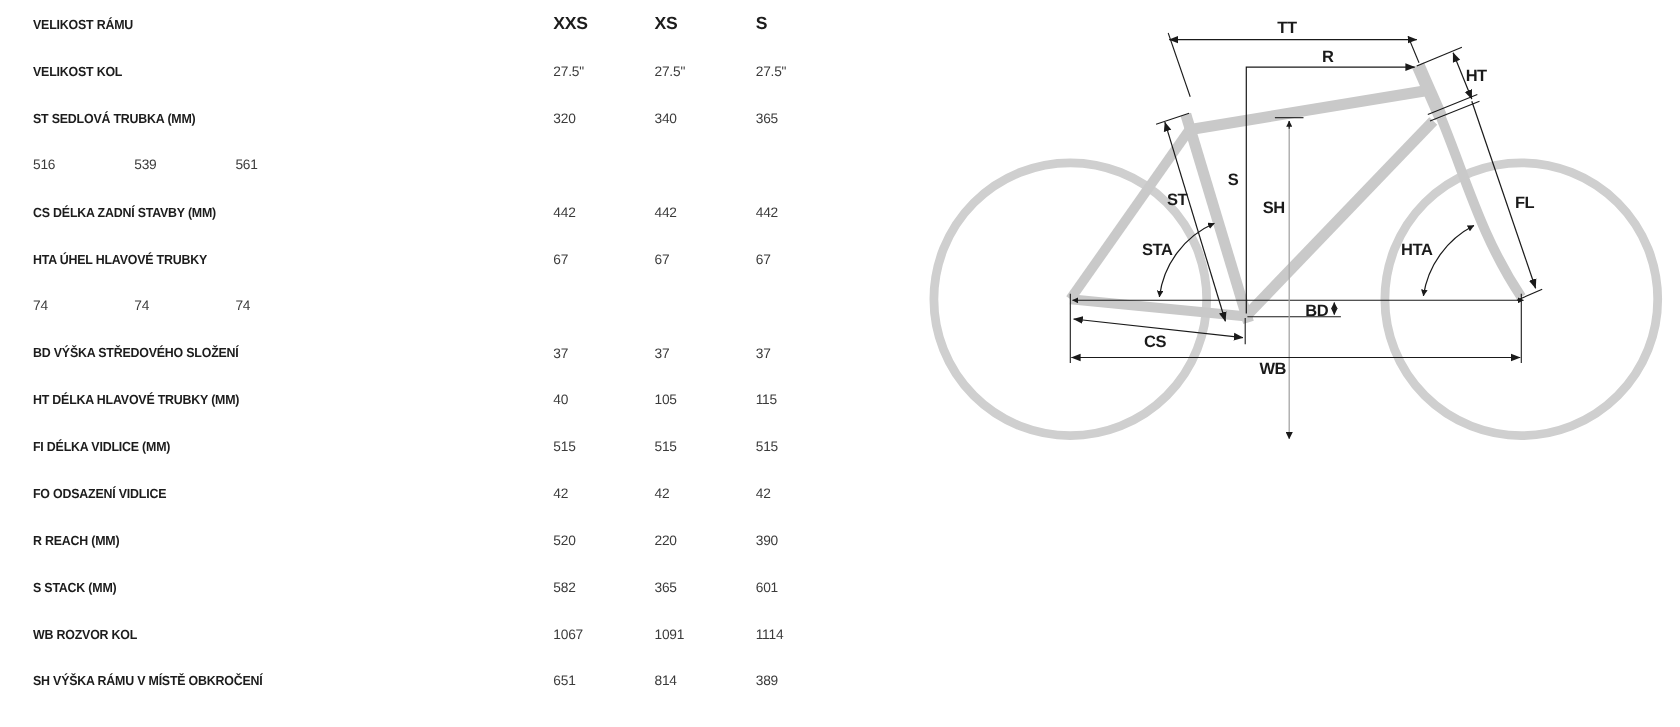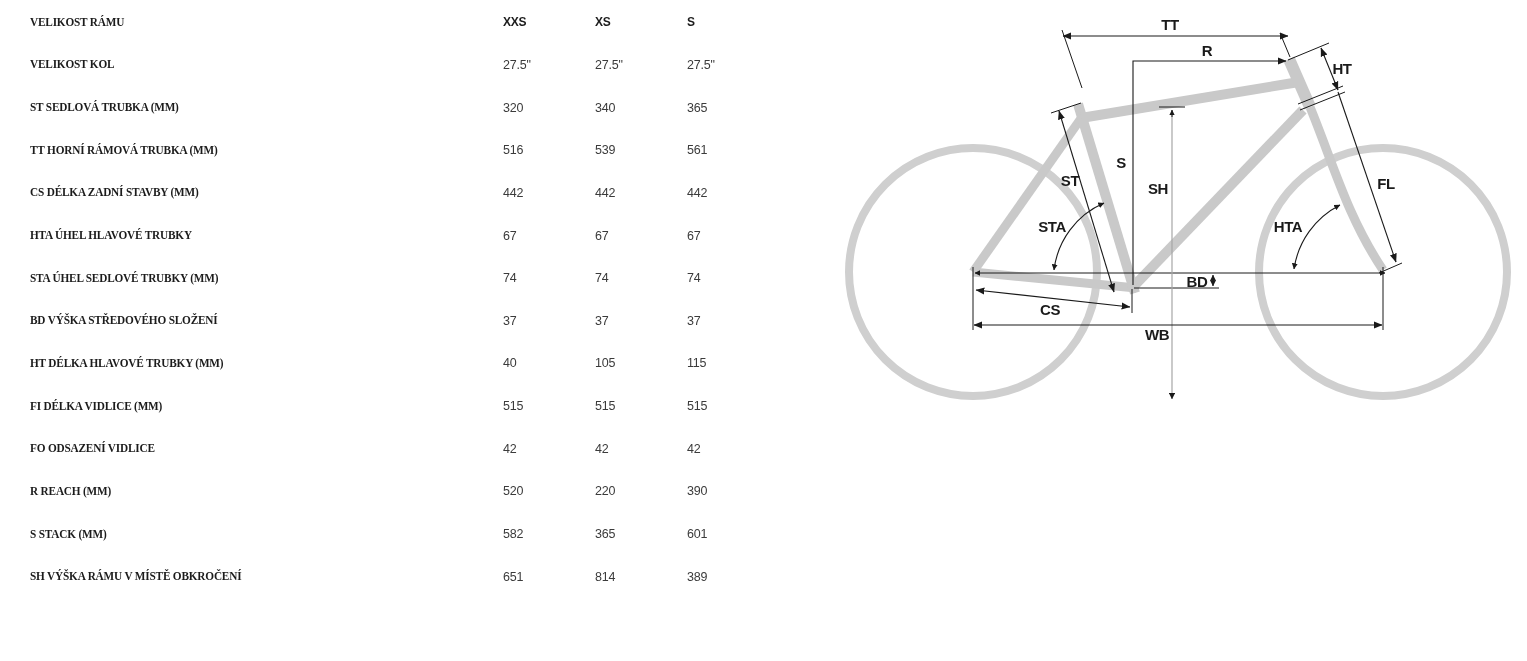--- a/index.html
+++ b/index.html
@@ -3,24 +3,24 @@
 <meta charset="utf-8">
 <style>
   html,body{margin:0;padding:0;background:#ffffff;}
   .canvas{
     position:relative;width:1527px;height:661px;background:#ffffff;overflow:hidden;
     font-family:"Liberation Sans",sans-serif;color:#1c1c1c;
   }
   
   .geo-table{position:absolute;left:0;top:1px;width:810px;}
   .row{display:flex;align-items:center;height:42.65px;padding-left:30px;box-sizing:border-box;}
-  .row .lbl{width:473px;font-size:12px;font-weight:700;letter-spacing:-0.2px;white-space:nowrap;font-family:Liberation Serif, serif;}
+  .row .lbl{width:473px;font-size:12px;font-weight:700;letter-spacing:-0.2px;white-space:nowrap;}
   .row .lbl > span{display:inline-block;transform:scaleX(.94);transform-origin:0 50%;}
   .row .val{width:92px;font-size:12.5px;font-weight:400;color:#3b3b3b;letter-spacing:-0.2px;}
-  .row.hdr .val{font-weight:700;color:#1c1c1c;font-size:12px;}
+  .row.hdr .val{font-weight:700;color:#1c1c1c;font-size:16px;}
   
   .diagram{position:absolute;left:0;top:0;width:1527px;height:661px;}
   .diagram text{
     font-family:"Liberation Sans",sans-serif;font-size:15px;font-weight:700;
     fill:#1a1a1a;letter-spacing:-0.4px;
   }
   .tube{stroke:#c9c9c9;fill:none;}
   .wheel{stroke:#cfcfcf;fill:none;stroke-width:8;}
   .dim{stroke:#1a1a1a;stroke-width:1.1;fill:none;}
   .thin{stroke:#1a1a1a;stroke-width:1;fill:none;}
@@ -45,39 +45,37 @@
           <div class="val">27.5"</div>
           <div class="val">27.5"</div>
         </div>
         <div class="row">
           <div class="lbl"><span>ST SEDLOVÁ TRUBKA (MM)</span></div>
           <div class="val">320</div>
           <div class="val">340</div>
           <div class="val">365</div>
         </div>
         <div class="row">
-          <div class="lbl"><span>TT HORNÍ RÁMOVÁ TRUBKA (MM)</span></div>
           <div class="val">516</div>
           <div class="val">539</div>
           <div class="val">561</div>
         </div>
         <div class="row">
           <div class="lbl"><span>CS DÉLKA ZADNÍ STAVBY (MM)</span></div>
           <div class="val">442</div>
           <div class="val">442</div>
           <div class="val">442</div>
         </div>
         <div class="row">
           <div class="lbl"><span>HTA ÚHEL HLAVOVÉ TRUBKY</span></div>
           <div class="val">67</div>
           <div class="val">67</div>
           <div class="val">67</div>
         </div>
         <div class="row">
-          <div class="lbl"><span>STA ÚHEL SEDLOVÉ TRUBKY (MM)</span></div>
           <div class="val">74</div>
           <div class="val">74</div>
           <div class="val">74</div>
         </div>
         <div class="row">
           <div class="lbl"><span>BD VÝŠKA STŘEDOVÉHO SLOŽENÍ</span></div>
           <div class="val">37</div>
           <div class="val">37</div>
           <div class="val">37</div>
         </div>
@@ -103,20 +101,26 @@
           <div class="lbl"><span>R REACH (MM)</span></div>
           <div class="val">520</div>
           <div class="val">220</div>
           <div class="val">390</div>
         </div>
         <div class="row">
           <div class="lbl"><span>S STACK (MM)</span></div>
           <div class="val">582</div>
           <div class="val">365</div>
           <div class="val">601</div>
+        </div>
+        <div class="row">
+          <div class="lbl"><span>WB ROZVOR KOL</span></div>
+          <div class="val">1067</div>
+          <div class="val">1091</div>
+          <div class="val">1114</div>
         </div>
         <div class="row">
           <div class="lbl"><span>SH VÝŠKA RÁMU V MÍSTĚ OBKROČENÍ</span></div>
           <div class="val">651</div>
           <div class="val">814</div>
           <div class="val">389</div>
         </div>
       </div>
   </div>
 

